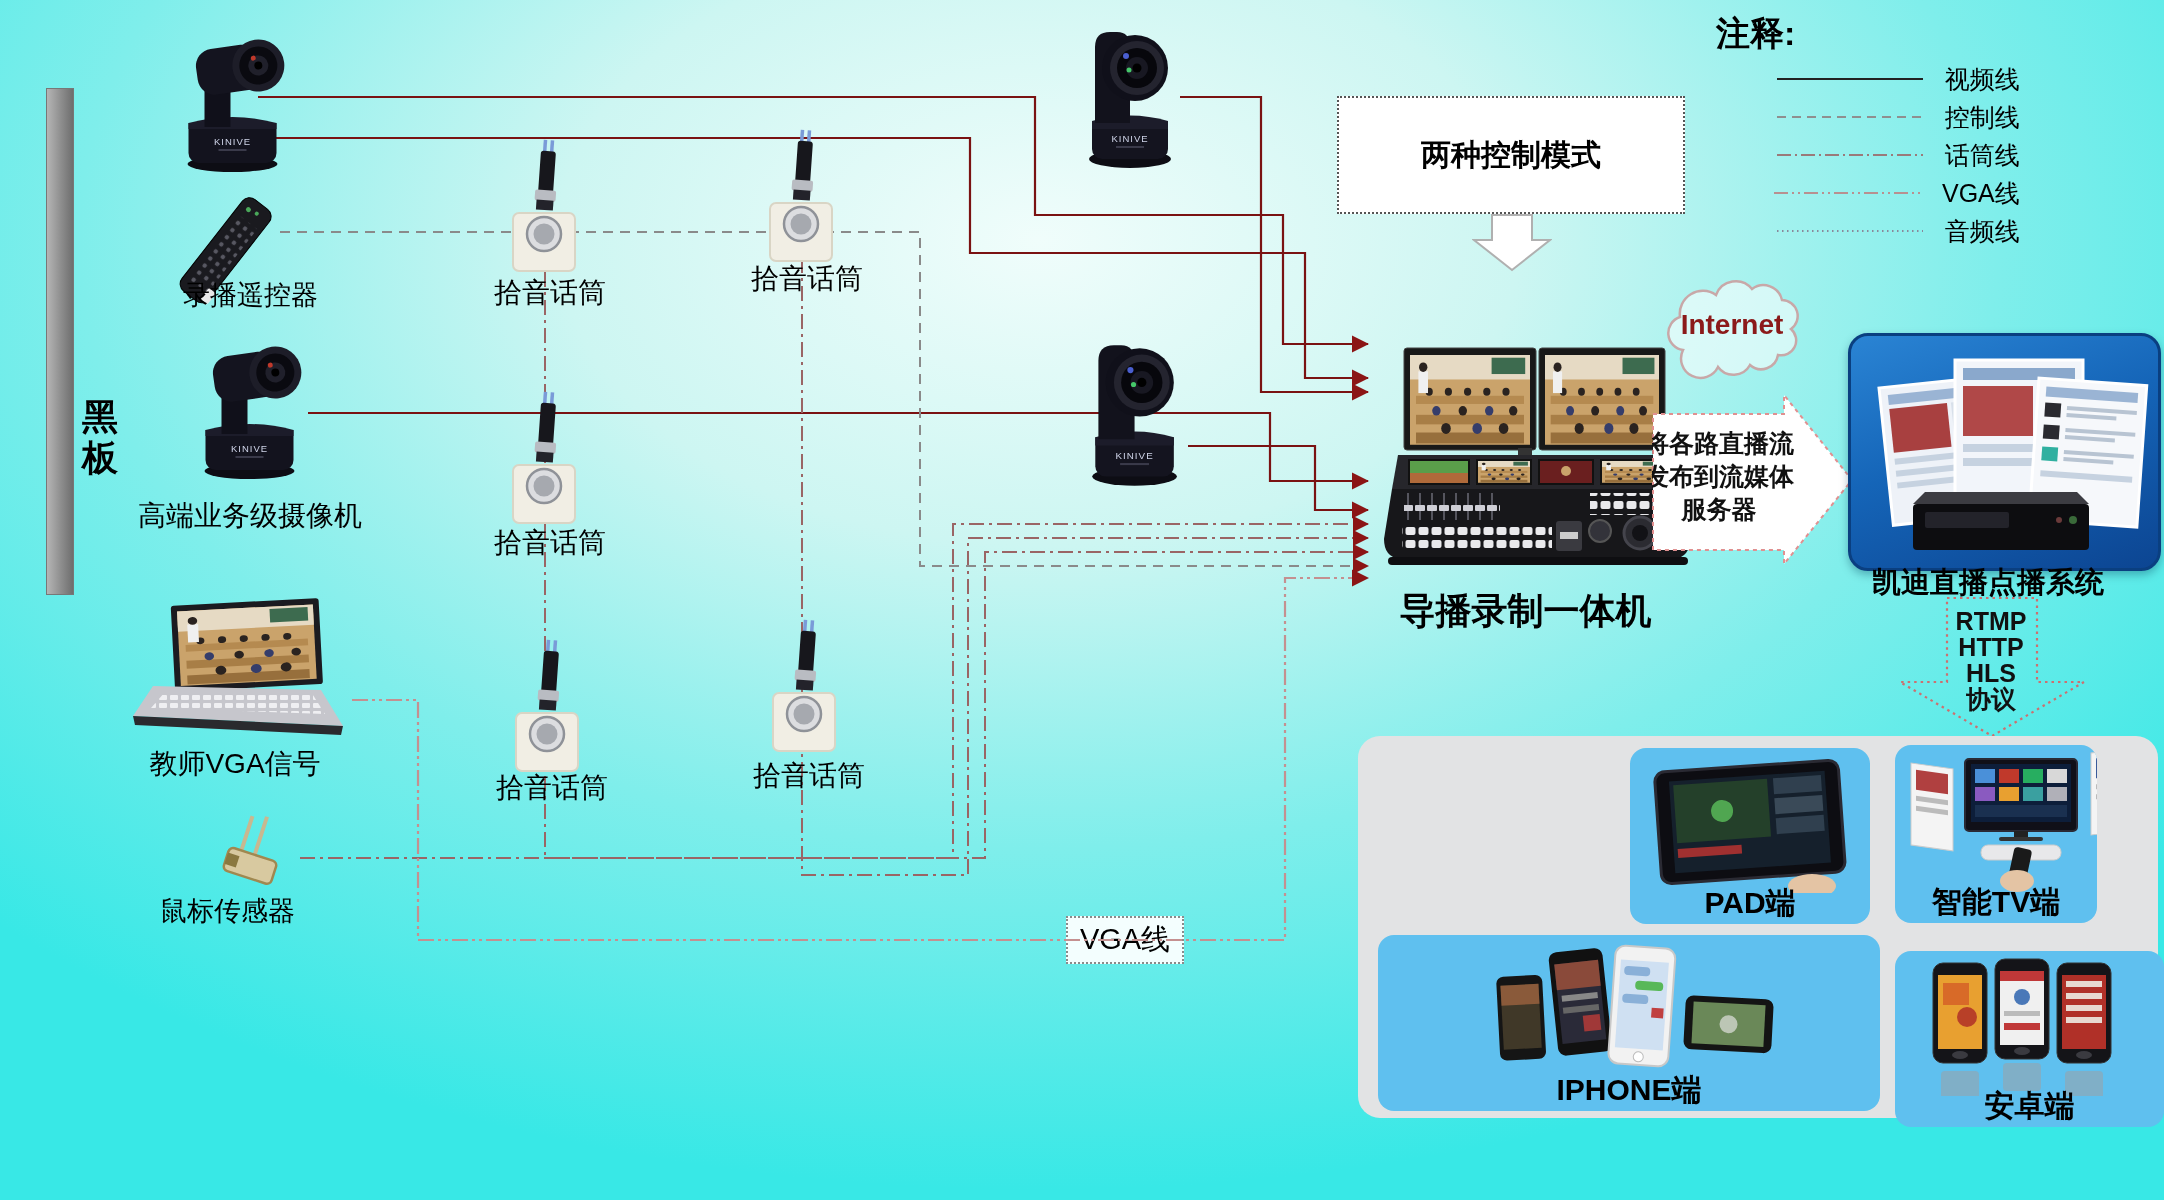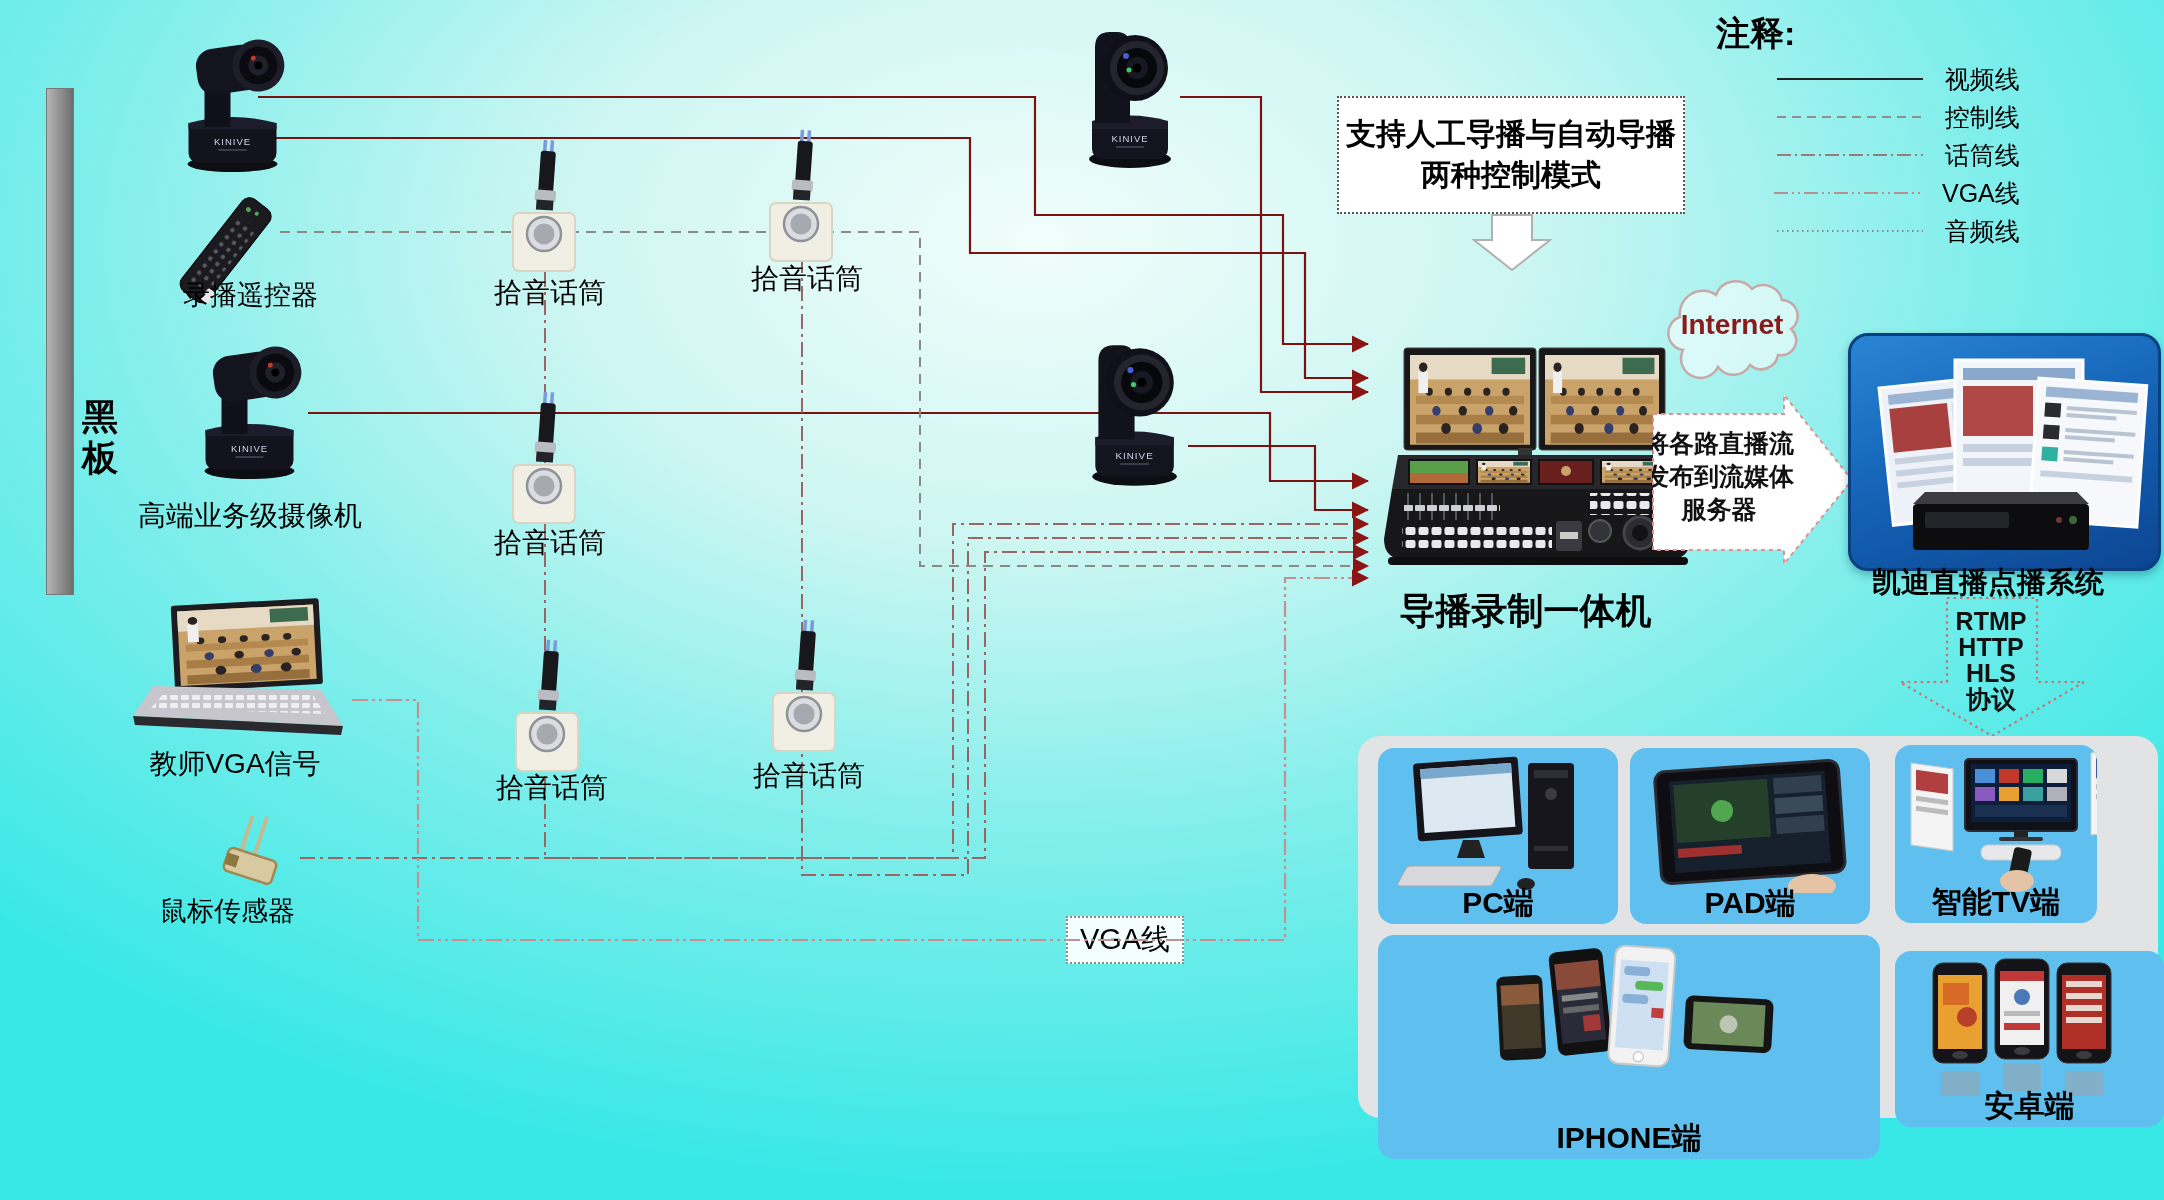--- a/index.html
+++ b/index.html
@@ -214,21 +214,20 @@
   <div class="label" style="left:744px;top:760px;width:130px;font-size:28px;">拾音话筒</div>
 
   <svg class="abs" style="left:1078px;top:25px;" width="100" height="150" viewBox="0 0 100 150">
       <use href="#cam-front"></use>
     </svg>
   <svg class="abs" style="left:1080px;top:338px;" width="105" height="155" viewBox="0 0 100 150">
       <use href="#cam-front"></use>
     </svg>
 
   <div class="note-box" style="left:1337px;top:96px;width:344px;height:114px;font-size:30px;">
-    <div>支持人工导播与自动导播</div>
     <div>两种控制模式</div>
   </div>
   <svg class="abs" style="left:1472px;top:214px;" width="80" height="58">
     <polygon points="20,1 60,1 60,26 78,26 40,56 2,26 20,26" fill="#fff" stroke="#b0b0b0" stroke-width="2"></polygon>
   </svg>
 
   <div class="label" style="left:1716px;top:14px;width:110px;font-size:34px;font-weight:600;text-align:left;">注释:</div>
   <div class="legend" style="left:1772px;top:60px;">
     <div class="leg-row">
       <svg width="150" height="12">
@@ -351,39 +350,20 @@
   <svg class="abs" style="left:1892px;top:596px;" width="200" height="145">
     <polygon points="55,2 145,2 145,86 192,86 100,140 8,86 55,86" fill="none" stroke="#cc7070" stroke-width="2.2" stroke-dasharray="2.5 4"></polygon>
     <text x="99" y="34" font-size="25" font-weight="700" fill="#111" text-anchor="middle">RTMP</text>
     <text x="99" y="60" font-size="25" font-weight="700" fill="#111" text-anchor="middle">HTTP</text>
     <text x="99" y="86" font-size="25" font-weight="700" fill="#111" text-anchor="middle">HLS</text>
     <text x="99" y="112" font-size="25" font-weight="700" fill="#111" text-anchor="middle">协议</text>
   </svg>
 
   <div class="client-panel" style="left:1358px;top:736px;width:800px;height:382px;">
 
-    <div class="card" style="left:20px;top:12px;width:240px;height:176px;">
-      <svg width="240" height="145">
-        <g transform="rotate(-4 90 60)">
-          <rect x="38" y="12" width="105" height="78" rx="4" fill="#14141a"></rect>
-          <rect x="45" y="18" width="91" height="64" fill="#dce8f2"></rect>
-          <rect x="45" y="18" width="91" height="10" fill="#7aa8cc"></rect>
-        </g>
-        <path d="M85 92 h16 l6 18 h-28 z" fill="#222"></path>
-        <rect x="150" y="15" width="46" height="106" rx="4" fill="#16161c"></rect>
-        <rect x="156" y="22" width="34" height="8" fill="#2e2e36"></rect>
-        <circle cx="173" cy="46" r="6" fill="#3a3a44"></circle>
-        <rect x="156" y="98" width="34" height="5" fill="#2e2e36"></rect>
-        <g transform="skewX(-28)">
-          <rect x="92" y="118" width="95" height="20" rx="3" fill="#d8d8dc" stroke="#aaa"></rect>
-        </g>
-        <ellipse cx="148" cy="136" rx="9" ry="6" fill="#222"></ellipse>
-      </svg>
-      <div class="label">PC端</div>
-    </div>
 
     <div class="card" style="left:272px;top:12px;width:240px;height:176px;">
       <svg width="240" height="145">
         <g transform="rotate(-4 120 75)">
           <rect x="28" y="18" width="184" height="112" rx="10" fill="#0d0d12" stroke="#2a2a33" stroke-width="3"></rect>
           <rect x="42" y="28" width="156" height="92" fill="#15202c"></rect>
           <rect x="46" y="32" width="94" height="58" fill="#24402a"></rect>
           <circle cx="93" cy="61" r="11" fill="#58b858" opacity="0.85"></circle>
           <rect x="146" y="32" width="48" height="16" fill="#30404f"></rect>
           <rect x="146" y="52" width="48" height="16" fill="#3a4a58"></rect>
@@ -422,21 +402,21 @@
         <rect x="80" y="60" width="92" height="12" fill="#1a3050"></rect>
         <rect x="119" y="86" width="14" height="6" fill="#222"></rect>
         <rect x="104" y="92" width="44" height="4" rx="2" fill="#333"></rect>
         <rect x="86" y="100" width="80" height="15" rx="7" fill="#e8e8ea" stroke="#ccc"></rect>
         <rect x="116" y="103" width="18" height="34" rx="4" fill="#1a1a1a" transform="rotate(12 125 120)"></rect>
         <ellipse cx="122" cy="136" rx="17" ry="11" fill="#e4c4a4"></ellipse>
       </svg>
       <div class="label">智能TV端</div>
     </div>
 
-    <div class="card" style="left:20px;top:199px;width:502px;height:224px;">
+    <div class="card" style="left:20px;top:199px;width:502px;height:176px;">
       <svg width="502" height="145">
         <g transform="translate(118,42) rotate(-3)">
           <rect width="46" height="84" rx="7" fill="#151515"></rect>
             <rect x="4" y="9" width="38" height="64" fill="#403828"></rect>
           <rect x="4" y="9" width="38" height="20" fill="#8a5a3a"></rect>
         </g>
         <g transform="translate(170,18) rotate(-6)">
           <rect width="54" height="104" rx="8" fill="#111"></rect>
             <rect x="5" y="12" width="44" height="80" fill="#2a2a38"></rect>
           <rect x="5" y="12" width="44" height="26" fill="#8a4a3a"></rect>

